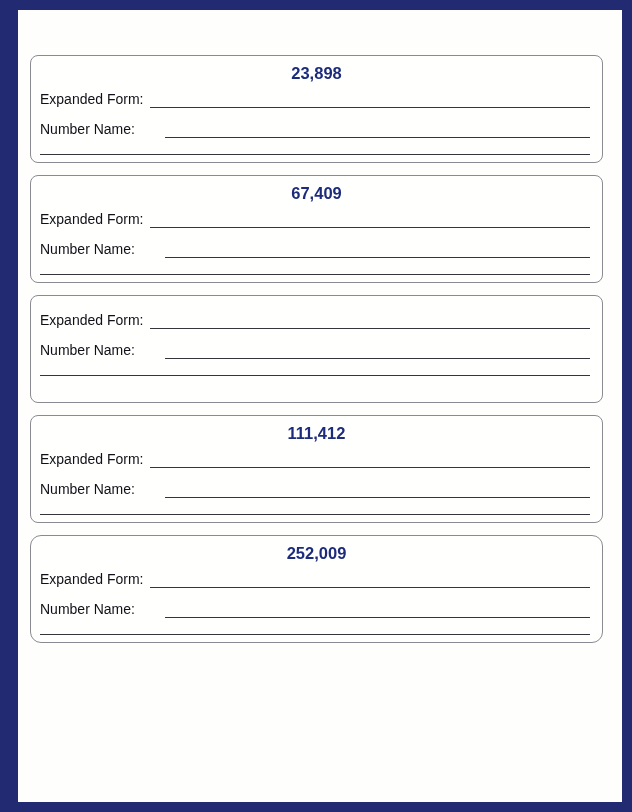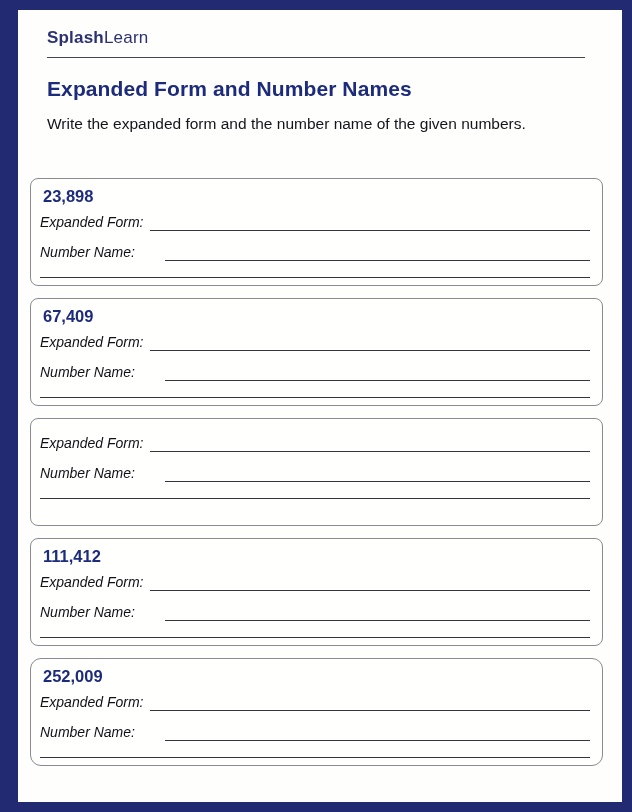--- a/index.html
+++ b/index.html
@@ -47,20 +47,21 @@
     letter-spacing: 0.1px;
   }
   .instruction {
     margin-top: 14px;
     font-size: 15.5px;
     color: #14141d;
   }
   
   .problems {
     margin: 45px 19px 0 12px;
+    text-align: center;
   }
   .card {
     box-sizing: border-box;
     height: 108px;
     border: 1.3px solid #8a8a93;
     border-radius: 8px;
     background: #fffffe;
     padding: 8px 12px 0 9px;
     margin-bottom: 12px;
   }
@@ -70,21 +71,20 @@
     font-weight: 700;
     color: #1d2b7d;
     line-height: 19px;
     padding-left: 3px;
   }
   .blank-row {
     display: flex;
     align-items: flex-end;
     margin-top: 7px;
     height: 18px;
-    font-style: italic;
   }
   .blank-row.second { margin-top: 12px; gap: 24px; }
   .blank-label {
     font-size: 14px;
     color: #101018;
     white-space: nowrap;
     line-height: 17px;
   }
   .blank-line {
     flex: 1;
@@ -96,28 +96,20 @@
     margin-top: 16px;
     border-bottom: 1.4px solid #35353b;
     height: 0;
   }
 </style>
 </head>
 <body>
 
 <div class="page">
 
-  <div class="header">
-    <div class="logo">
-      <span class="logo-bold">Splash</span><span class="logo-light">Learn</span>
-    </div>
-    <hr class="header-rule">
-    <div class="title">Expanded Form and Number Names</div>
-    <div class="instruction">Write the expanded form and the number name of the given numbers.</div>
-  </div>
 
   <div class="problems">
 
     <div class="card">
       <div class="card-number">23,898</div>
       <div class="blank-row">
         <span class="blank-label">Expanded Form:</span>
         <span class="blank-line"></span>
       </div>
       <div class="blank-row second">

